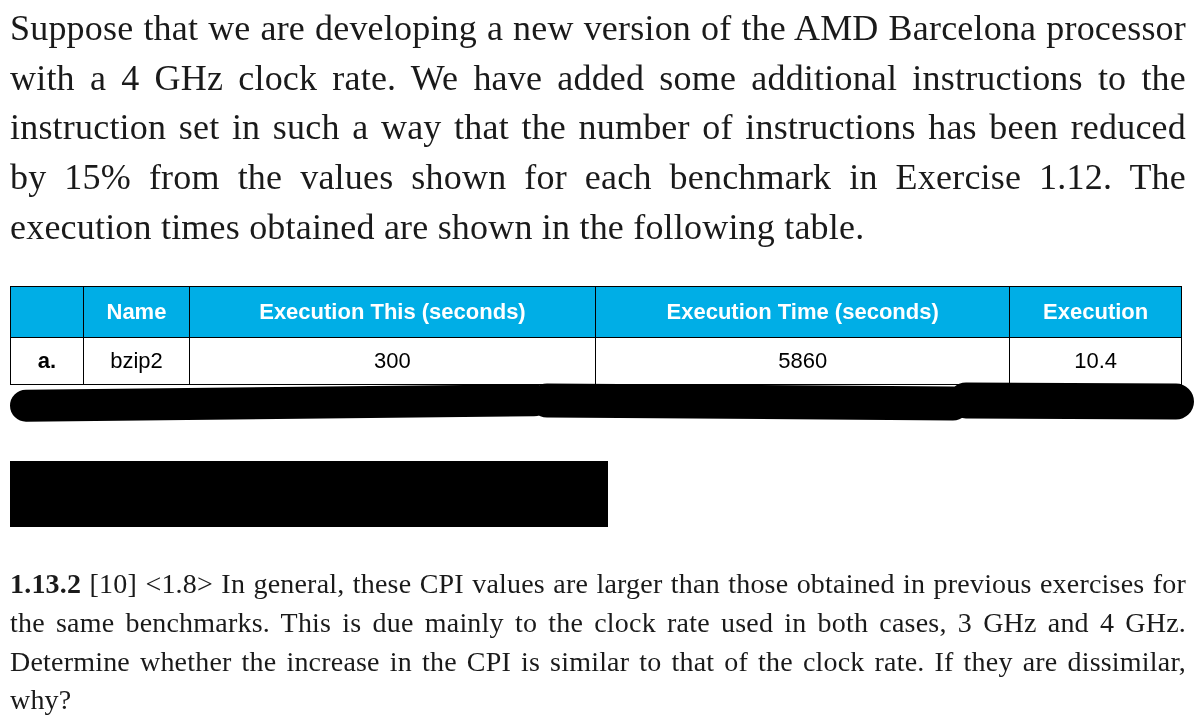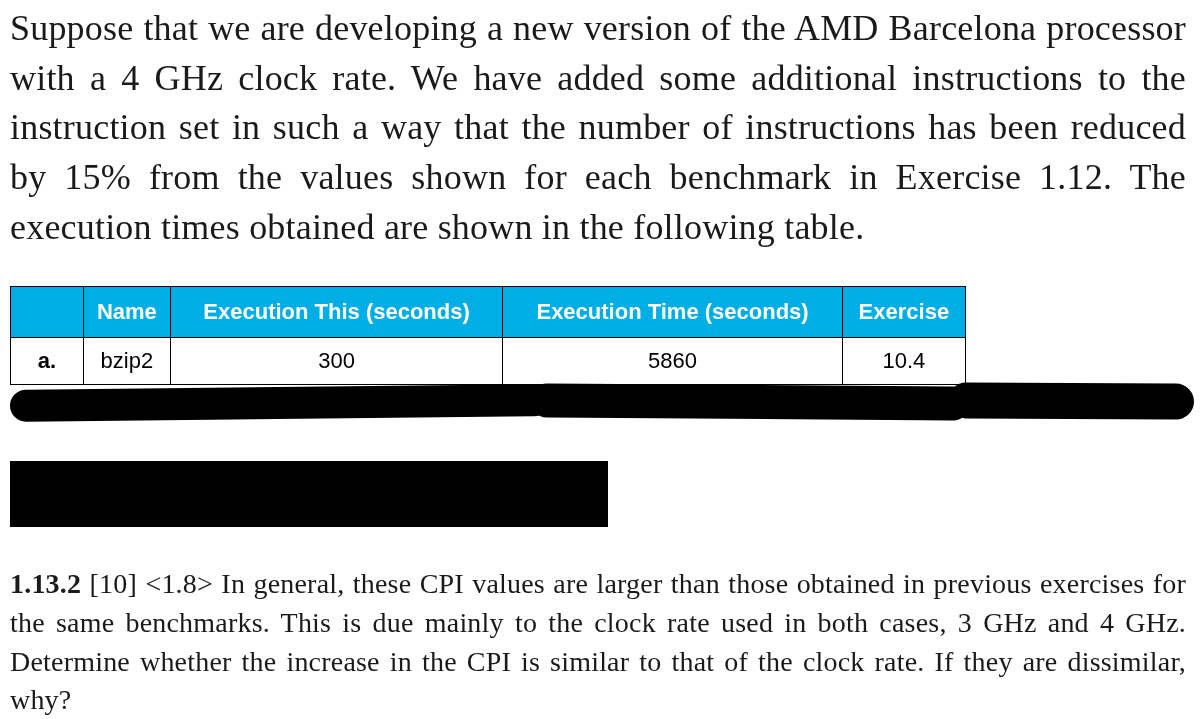--- a/index.html
+++ b/index.html
@@ -17,21 +17,21 @@
   }
   .intro {
     font-size: 36px;
     line-height: 1.38;
     text-align: justify;
     letter-spacing: 0.2px;
     margin-bottom: 34px;
   }
   table.bench {
     border-collapse: collapse;
-    width: 956px;
+    width: 1172px;
     margin-left: 0;
   }
   table.bench th {
     background: #00aee6;
     color: #ffffff;
     font-family: Arial, Helvetica, sans-serif;
     font-weight: bold;
     font-size: 22px;
     padding: 12px 6px;
     border: 1px solid #000;
@@ -103,21 +103,21 @@
 
   <div class="intro">Suppose that we are developing a new version of the AMD Barcelona processor with a 4 GHz clock rate. We have added some additional instructions to the instruction set in such a way that the number of instructions has been reduced by 15% from the values shown for each benchmark in Exercise 1.12. The execution times obtained are shown in the following table.</div>
 
   <table class="bench">
     <tbody>
         <tr>
       <th class="blank"></th>
       <th>Name</th>
       <th>Execution This (seconds)</th>
       <th>Execution Time (seconds)</th>
-      <th>Exercise</th>
+      <th>Execution</th>
     </tr>
     <tr>
       <td class="rowlabel">a.</td>
       <td>bzip2</td>
       <td>300</td>
       <td>5860</td>
       <td>10.4</td>
     </tr>
   </tbody>
     </table>

